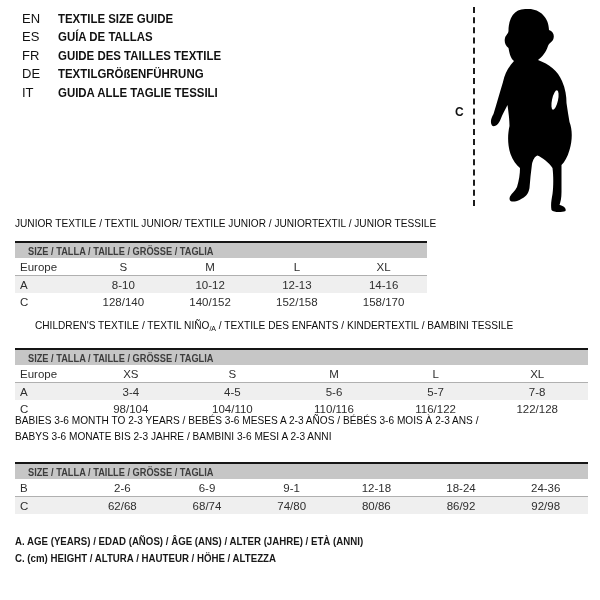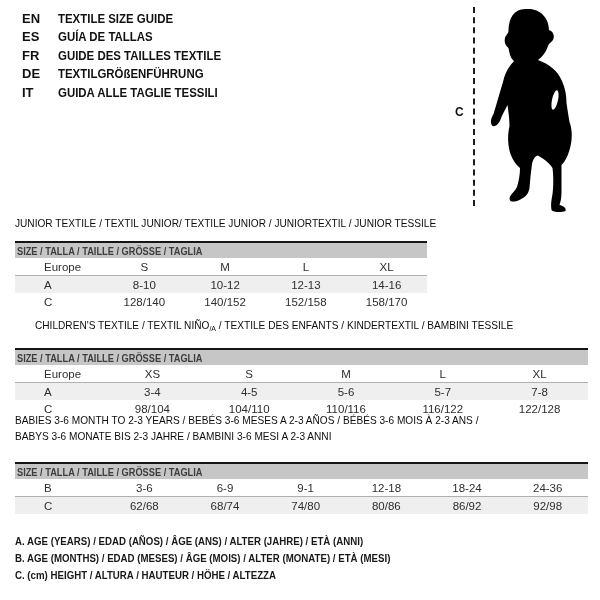--- a/index.html
+++ b/index.html
@@ -8,43 +8,43 @@
     background:var(--page-bg,#ffffff);
     font-family:"Liberation Sans", sans-serif;
     color:#2e2e2e;
   }
   .abs{position:absolute;}
   .squish{display:inline-block;transform:scaleX(0.88);transform-origin:0 50%;white-space:nowrap;}
 
   
   .lang-block{left:22px;top:9px;}
   .lang-row{display:flex;height:18.5px;align-items:center;}
-  .lang-code{width:36px;font-weight:bold;font-size:13px;color:#111;}
+  .lang-code{width:36px;font-weight:normal;font-size:13px;color:#111;}
   .lang-label{font-weight:bold;font-size:13px;color:#111;}
 
   
   .dash-line{left:473px;top:7px;height:199px;border-left:2px dashed #1b1b1b;}
   .c-label{left:455px;top:105px;font-size:12px;font-weight:bold;color:#111;}
   .baby-svg{left:481px;top:4px;}
 
   
   .section-title{position:absolute;left:15px;font-weight:normal;font-size:11.5px;color:#0d0d0d;white-space:nowrap;line-height:14px;}
   .sub-a{font-size:8px;vertical-align:-2px;}
 
   
   .size-table{position:absolute;left:15px;border-top:2px solid var(--table-border,#151515);}
   .t1{top:241px;width:412px;}
   .t2{top:348px;width:573px;}
   .t3{top:462px;width:573px;}
-  .band{height:15px;background:var(--band-bg,#c6c6c6);display:flex;align-items:center;padding-left:2px;
+  .band{height:15px;background:var(--band-bg,#c6c6c6);display:flex;align-items:center;padding-left:13px;
         font-weight:bold;font-size:10.5px;color:var(--band-text,#3d3d3d);}
   .trow{display:flex;height:17px;align-items:center;font-size:11.5px;color:#2e2e2e;}
   .trow.alt{background:var(--alt-row-bg,#efefef);}
   .trow.rule{border-bottom:1px solid #b0b0b0;}
-  .cell-label{width:60px;padding-left:5px;margin-left:24px;}
+  .cell-label{width:60px;padding-left:5px;}
   .cell{flex:1;text-align:center;}
 
   
   .footnotes{left:15px;top:535px;}
   .footnote{height:17px;font-weight:bold;font-size:11px;color:#181818;white-space:nowrap;}
 </style>
 </head>
 <body>
 
 <div class="abs lang-block">
@@ -178,35 +178,34 @@
 <div class="section-title" style="top:412px;line-height:16px;">
   <span class="squish">BABIES 3-6 MONTH TO 2-3 YEARS / BEBÉS 3-6 MESES A 2-3 AÑOS / BÉBÉS 3-6 MOIS À 2-3 ANS /</span><br>
   <span class="squish">BABYS 3-6 MONATE BIS 2-3 JAHRE / BAMBINI 3-6 MESI A 2-3 ANNI</span>
 </div>
 <div class="size-table t3">
   <div class="band">
     <span class="squish">SIZE / TALLA / TAILLE / GRÖSSE / TAGLIA</span>
   </div>
   <div class="trow rule">
     <div class="cell-label">B</div>
-    <div class="cell">3-6</div>
+    <div class="cell">2-6</div>
     <div class="cell">6-9</div>
     <div class="cell">9-1</div>
     <div class="cell">12-18</div>
     <div class="cell">18-24</div>
     <div class="cell">24-36</div>
   </div>
   <div class="trow alt">
     <div class="cell-label">C</div>
     <div class="cell">62/68</div>
     <div class="cell">68/74</div>
     <div class="cell">74/80</div>
     <div class="cell">80/86</div>
     <div class="cell">86/92</div>
     <div class="cell">92/98</div>
   </div>
 </div>
 
 <div class="abs footnotes">
   <div class="footnote"><span class="squish">A. AGE (YEARS) / EDAD (AÑOS) / ÂGE (ANS) / ALTER (JAHRE) / ETÀ (ANNI)</span></div>
-  <div class="footnote"><span class="squish">B. AGE (MONTHS) / EDAD (MESES) / ÂGE (MOIS) / ALTER (MONATE) / ETÀ (MESI)</span></div>
   <div class="footnote"><span class="squish">C. (cm) HEIGHT / ALTURA / HAUTEUR / HÖHE / ALTEZZA</span></div>
 </div>
 
 </body></html>

